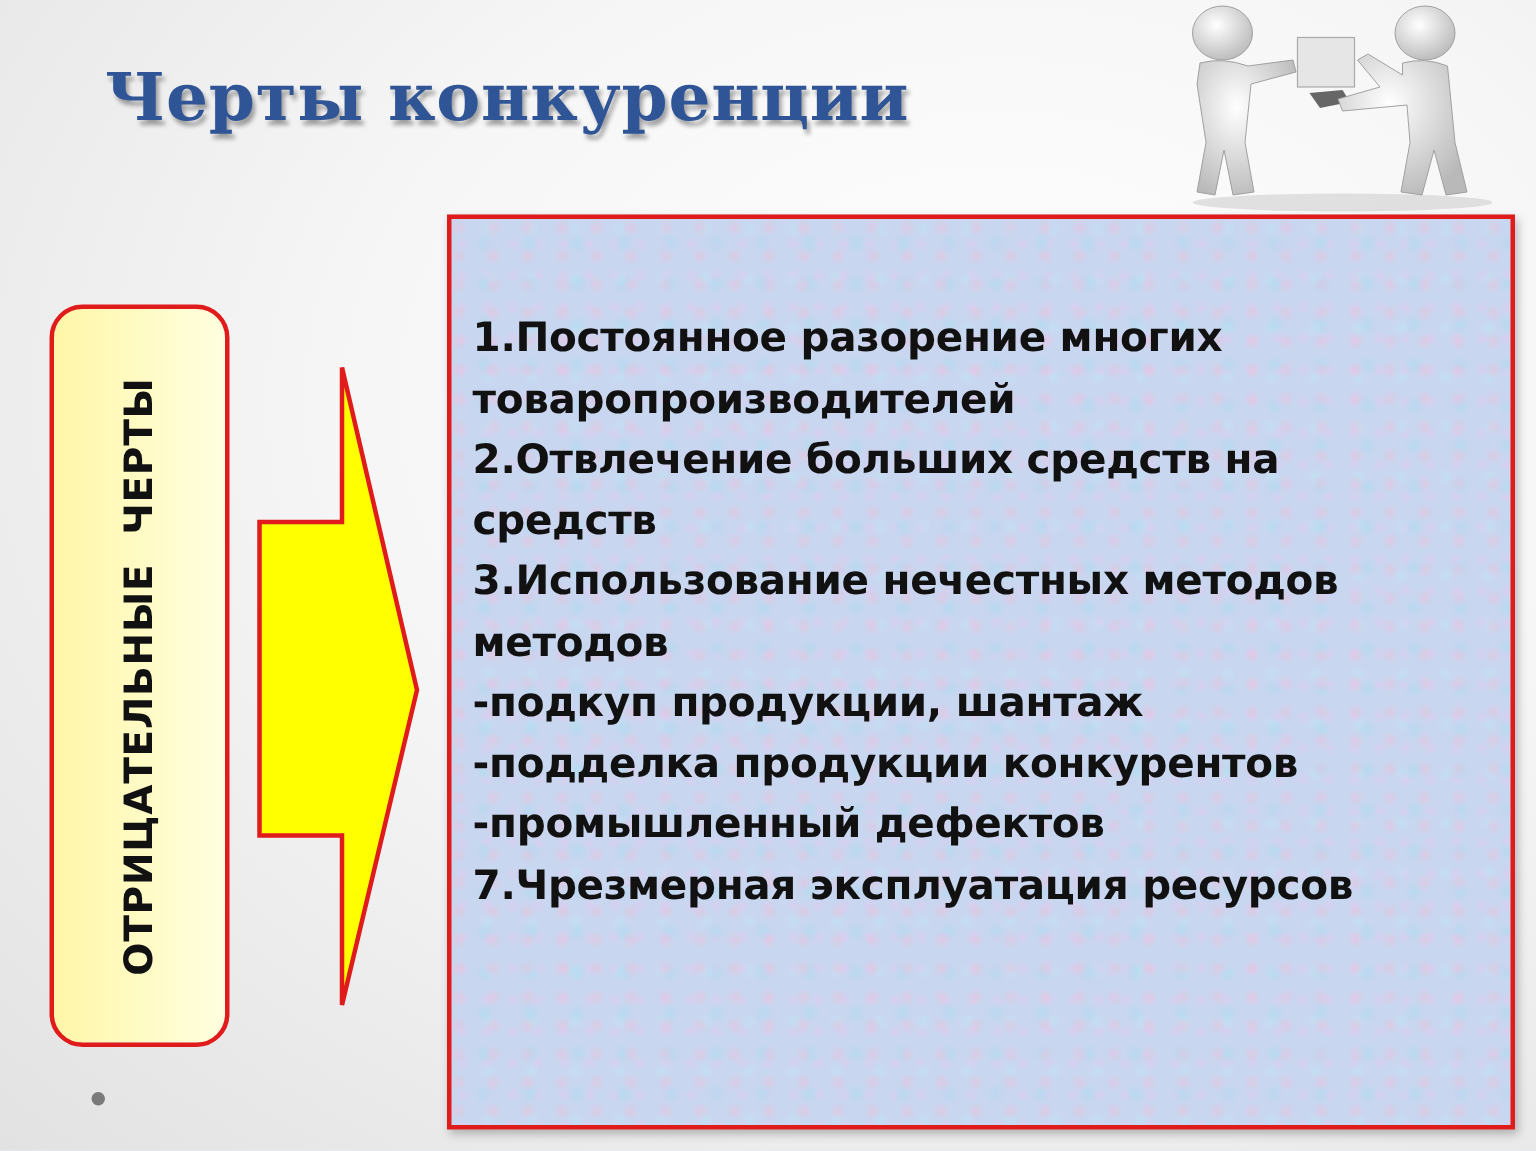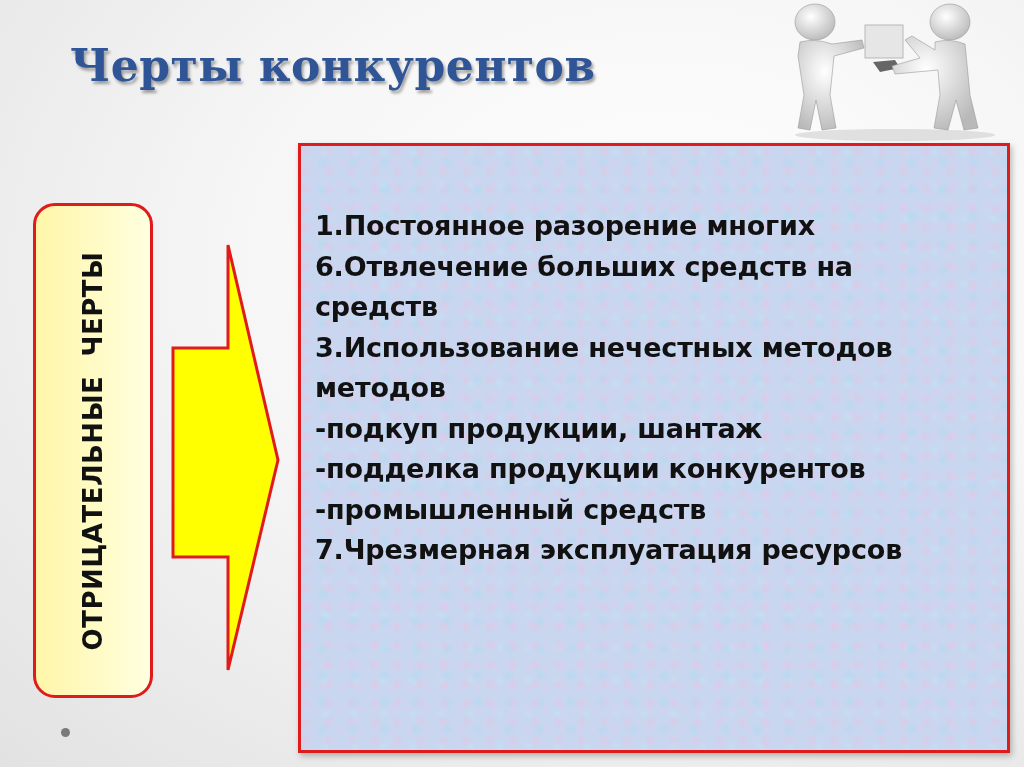--- a/index.html
+++ b/index.html
@@ -49,21 +49,21 @@
     white-space:nowrap; letter-spacing:-0.2px;
   }
   .dot {
     position:absolute; left:61px; top:728px; width:9px; height:9px;
     border-radius:50%; background:#7a7a7a;
   }
 </style>
 </head>
 <body>
 
-<div class="title">Черты конкурентов</div>
+<div class="title">Черты конкуренции</div>
 
 <svg class="figures" viewBox="0 0 250 145">
   <defs>
     <radialGradient id="fg" cx="40%" cy="35%" r="70%">
       <stop offset="0%" stop-color="#ffffff"></stop>
       <stop offset="100%" stop-color="#b9b9b9"></stop>
     </radialGradient>
   </defs>
   <ellipse cx="125" cy="135" rx="100" ry="6" fill="#cfcfcf" opacity="0.6"></ellipse>
 
@@ -81,24 +81,25 @@
   <div class="label-text">ОТРИЦАТЕЛЬНЫЕ  ЧЕРТЫ</div>
 </div>
 
 <svg class="arrow" viewBox="0 0 110 440">
   <polygon points="3,108 58,108 58,5 108,220 58,430 58,317 3,317" fill="#ffff00" stroke="#e01b1b" stroke-width="3" stroke-linejoin="miter"></polygon>
 </svg>
 
 <div class="content-box">
   <ul class="content-list">
     <li>1.Постоянное разорение многих</li>
-    <li>6.Отвлечение больших средств на</li>
+    <li>товаропроизводителей</li>
+    <li>2.Отвлечение больших средств на</li>
     <li>средств</li>
     <li>3.Использование нечестных методов</li>
     <li>методов</li>
     <li>-подкуп продукции, шантаж</li>
     <li>-подделка продукции конкурентов</li>
-    <li>-промышленный средств</li>
+    <li>-промышленный дефектов</li>
     <li>7.Чрезмерная эксплуатация ресурсов</li>
   </ul>
 </div>
 
 <div class="dot"></div>
 
 </body></html>

